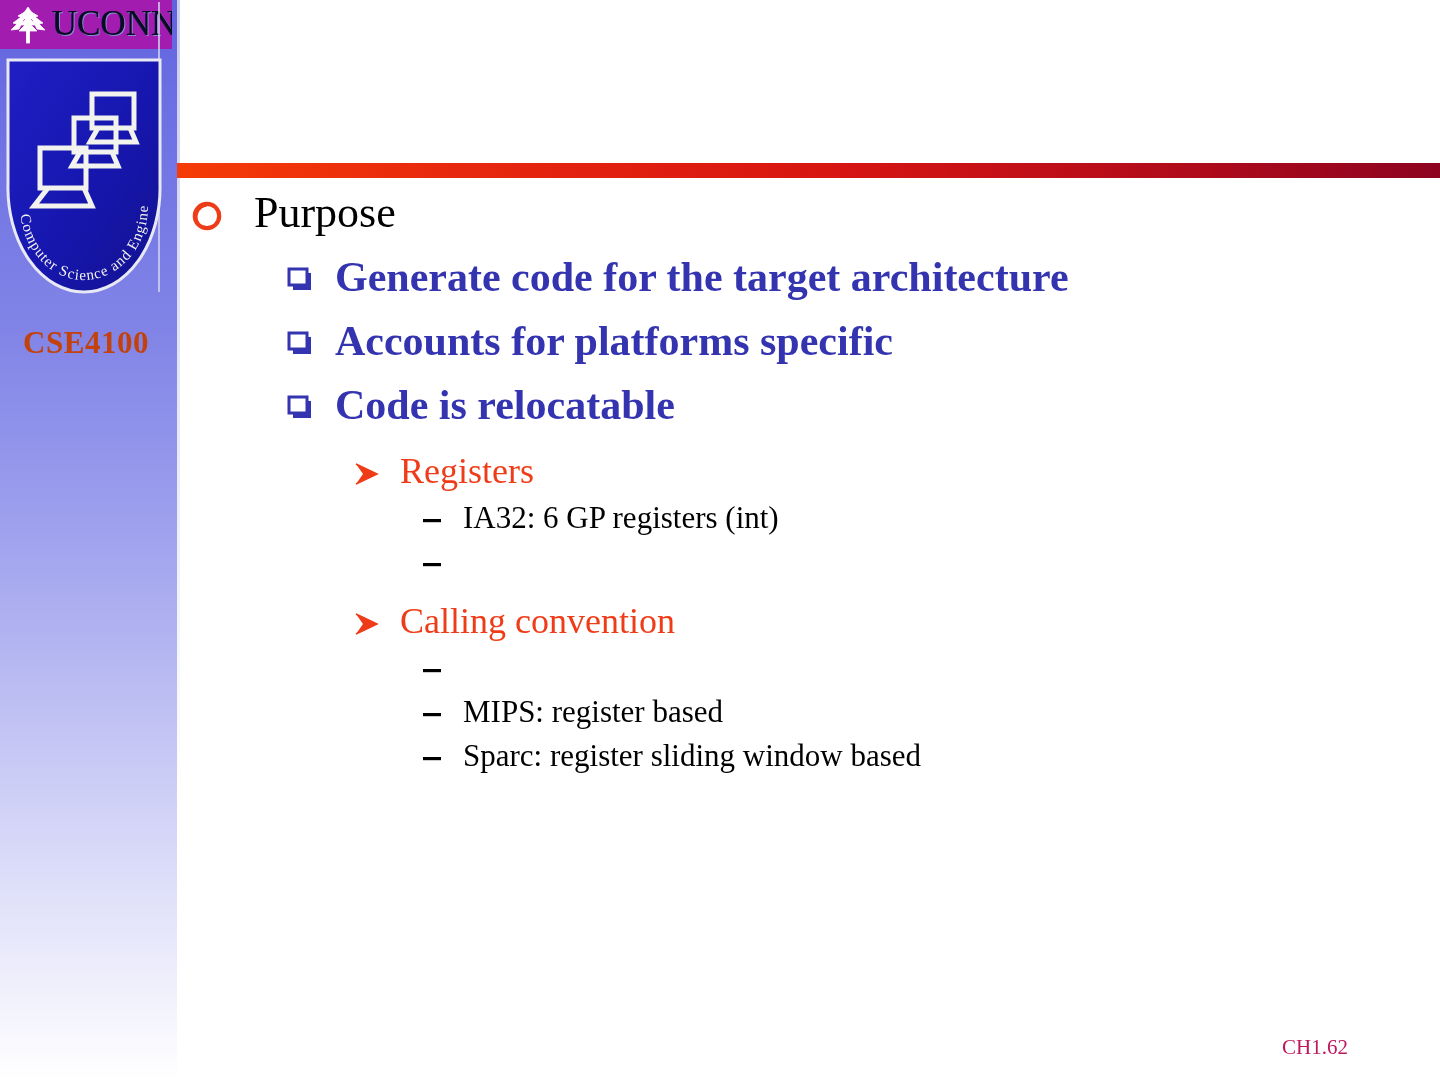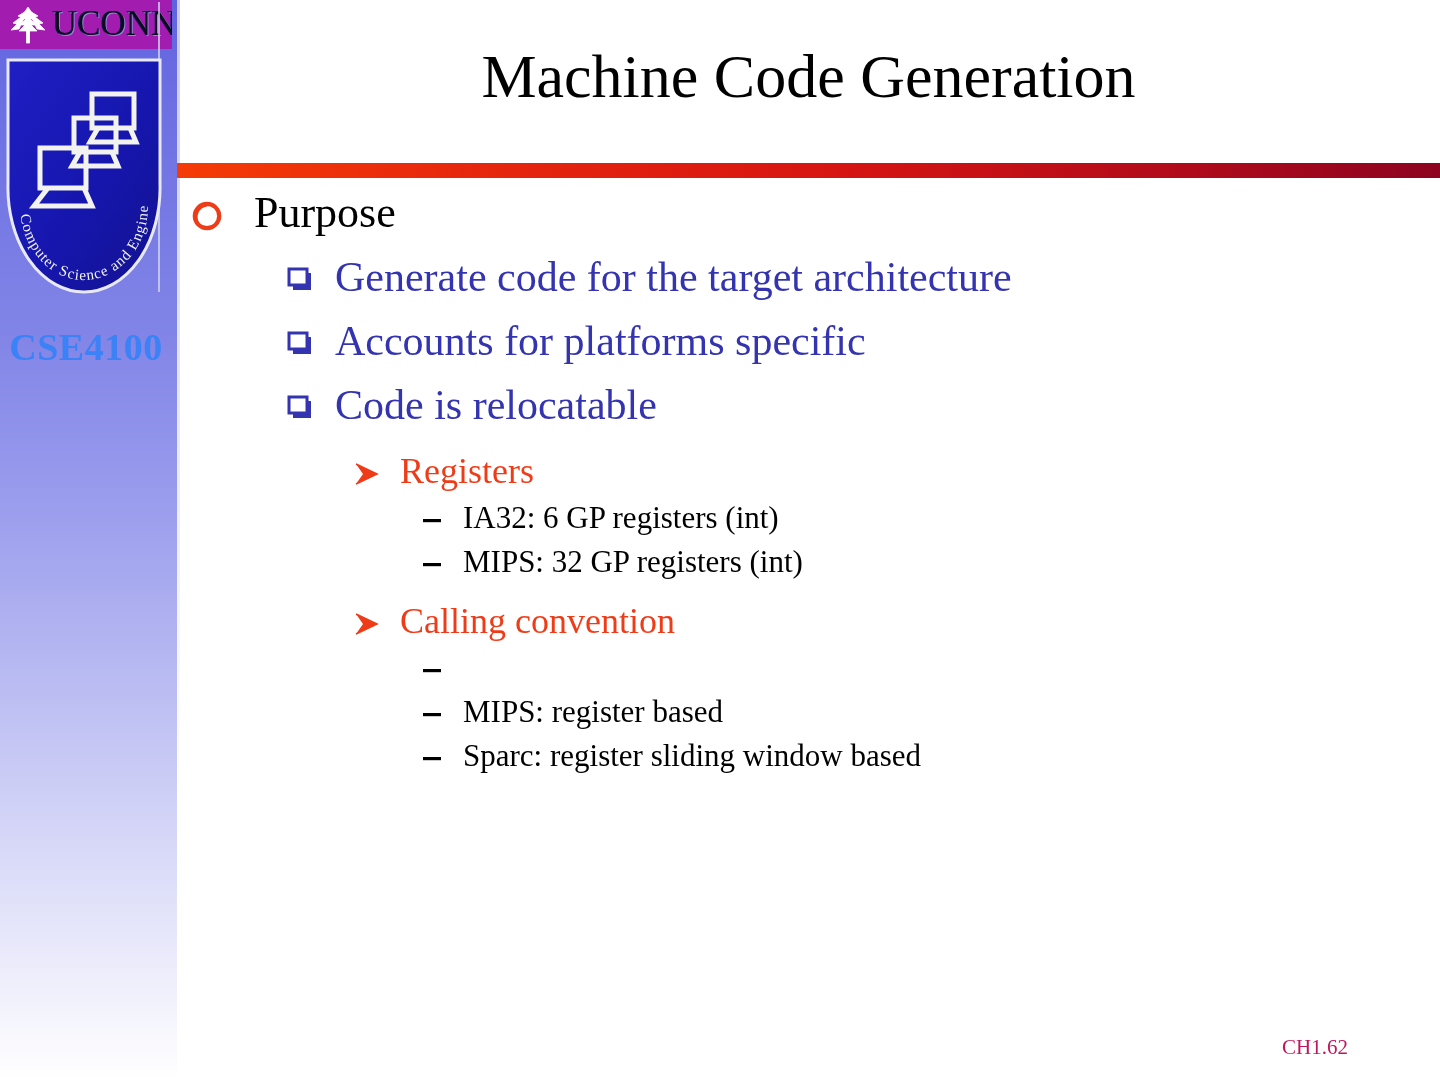--- a/index.html
+++ b/index.html
@@ -87,22 +87,22 @@
     left: 0; top: 0;
     width: 160px; height: 240px;
   }
   .cse-code {
     position: absolute;
     left: 0; top: 325px;
     width: 172px;
     text-align: center;
     font-family: "Liberation Serif", "DejaVu Serif", serif;
     font-weight: bold;
-    font-size: 38px;
-    color: #3b82f6;
+    font-size: 31px;
+    color: #c2410c;
     letter-spacing: 0.5px;
   }
 
   
   .title {
     position: absolute;
     left: 177px; top: 38px;
     width: 1263px;
     text-align: center;
     font-family: "Liberation Serif", "DejaVu Serif", serif;
@@ -155,20 +155,21 @@
     width: 48px;
     flex: 0 0 48px;
     color: #3434b0;
     font-size: 30px;
     line-height: 54px;
   }
   .lvl2 .txt {
     font-size: 42px;
     line-height: 54px;
     color: #3434b0;
+    font-weight: bold;
   }
 
   
   .lvl3 { margin-left: 175px; margin-top: 16px; }
   .lvl3 .marker {
     width: 48px;
     flex: 0 0 48px;
     color: #ef3c18;
     font-size: 30px;
     line-height: 46px;
@@ -250,21 +251,20 @@
         <path d="M44 132 L30 150 H88 L80 132"></path>
       </g>
       <text font-family="'Liberation Serif','DejaVu Serif',serif" font-size="15" fill="#f3f3ef" letter-spacing="1">
         <textPath href="#arcPath" startOffset="4%">Computer Science and Engineering</textPath>
       </text>
     </svg>
   </div>
 
   <div class="cse-code">CSE4100</div>
 
-  <div class="title">Machine Code Generation</div>
   <div class="accent-bar"></div>
 
   <div class="content">
 
     <div class="bullet-row lvl1">
       <span class="marker">
         <svg class="ring-icon" width="30" height="30" viewBox="0 0 30 30">
           <path d="M15 2 A13 13 0 1 0 26.5 21 A11 11 0 1 1 15 5.4 Z" fill="#ef3c18"></path>
           <circle cx="15" cy="15" r="12.2" fill="none" stroke="#ef3c18" stroke-width="4.2"></circle>
         </svg>
@@ -323,21 +323,20 @@
       </span>
       <span class="txt">IA32: 6 GP registers (int)</span>
     </div>
 
     <div class="bullet-row lvl4">
       <span class="marker">
         <svg class="dash-icon" width="24" height="24" viewBox="0 0 24 24">
           <rect x="2" y="11" width="18" height="3.2" fill="#000000"></rect>
         </svg>
       </span>
-      <span class="txt">MIPS: 32 GP registers (int)</span>
     </div>
 
     <div class="bullet-row lvl3">
       <span class="marker">
         <svg class="arr-icon" width="28" height="28" viewBox="0 0 28 28">
           <path d="M4 4 L25 14 L4 24 L11 14 Z" fill="#ef3c18"></path>
           <path d="M4 4 L25 14 L4 24" fill="none" stroke="#ef3c18" stroke-width="1.6"></path>
         </svg>
       </span>
       <span class="txt">Calling convention</span>

